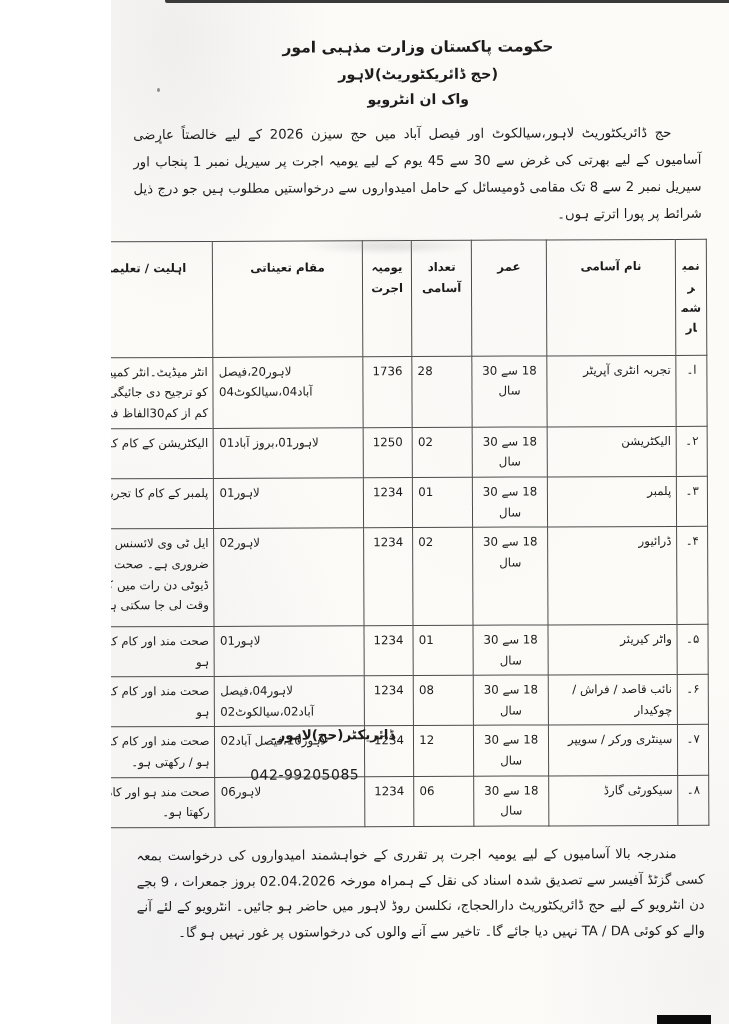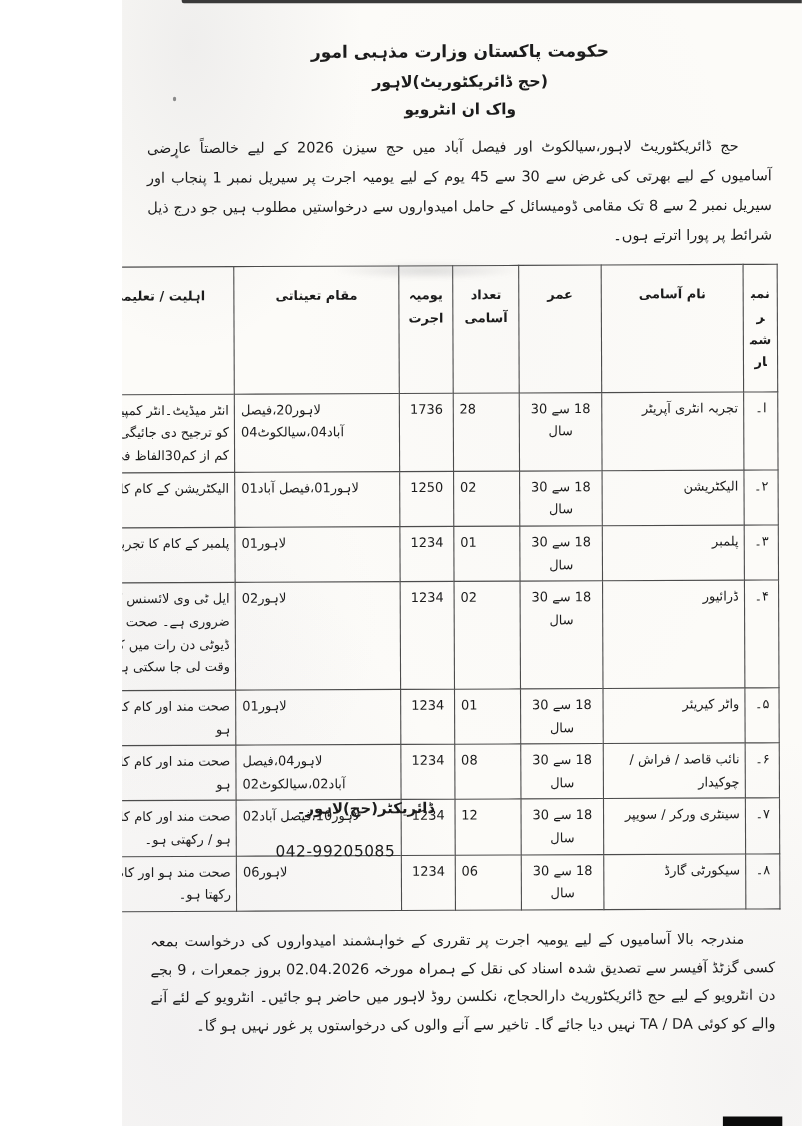--- a/index.html
+++ b/index.html
@@ -189,21 +189,21 @@
             <td class="c-wage">1736</td>
             <td class="c-posting">لاہور20،فیصل آباد04،سیالکوٹ04</td>
             <td class="c-eligibility">انٹر میڈیٹ۔انٹر کمپیوٹر سائنس کو ترجیح دی جائیگی(ٹائپنگ سپیڈ کم از کم30الفاظ فی منٹ)</td>
           </tr>
           <tr>
             <td class="c-sr">۲۔</td>
             <td class="c-name">الیکٹریشن</td>
             <td class="c-age">18 سے 30 سال</td>
             <td class="c-count">02</td>
             <td class="c-wage">1250</td>
-            <td class="c-posting">لاہور01،فیصل آباد01</td>
+            <td class="c-posting">لاہور01،بروز آباد01</td>
             <td class="c-eligibility">الیکٹریشن کے کام کا تجربہ</td>
           </tr>
           <tr>
             <td class="c-sr">۳۔</td>
             <td class="c-name">پلمبر</td>
             <td class="c-age">18 سے 30 سال</td>
             <td class="c-count">01</td>
             <td class="c-wage">1234</td>
             <td class="c-posting">لاہور01</td>
             <td class="c-eligibility">پلمبر کے کام کا تجربہ</td>

